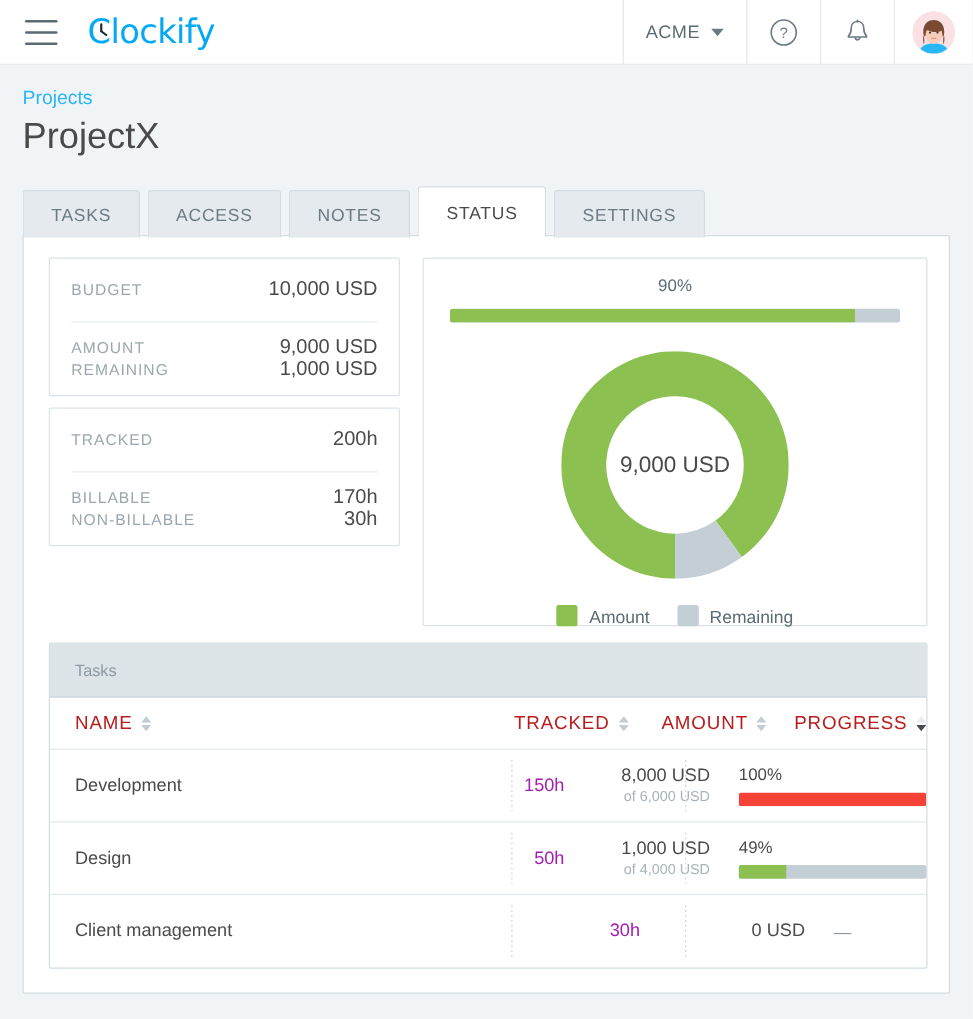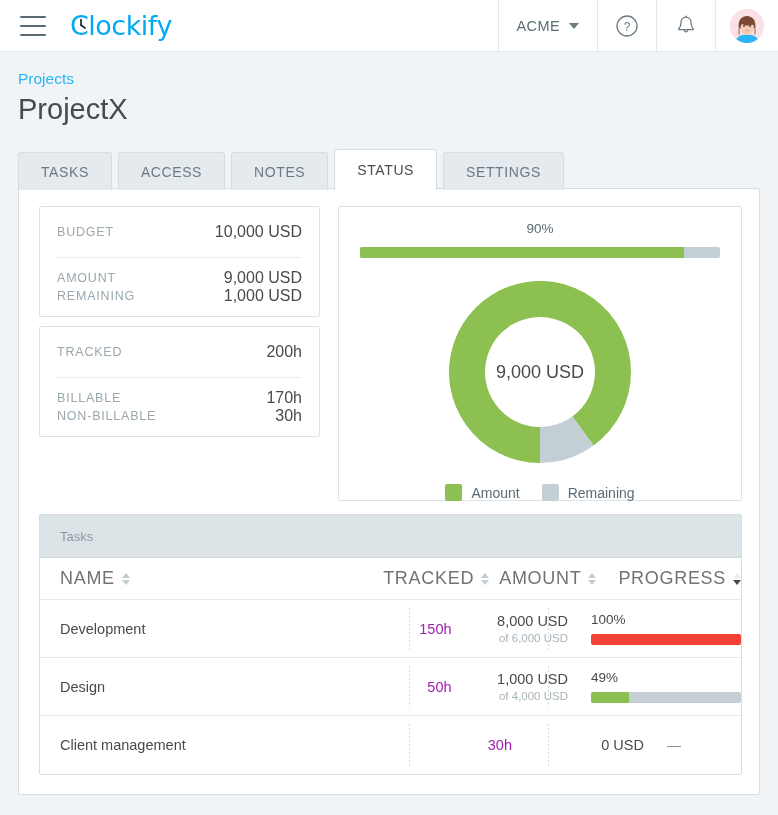--- a/index.html
+++ b/index.html
@@ -90,21 +90,21 @@
   .swatch { width: 17px; height: 17px; border-radius: 2px; }
 
   
   .table-wrap { position: absolute; left: 20px; top: 325px; width: 703px;
     border: 1px solid #d4dde2; border-radius: 2px; background: #fff; }
   .table-head-bar { height: 43px; background: #dde4e8; border-bottom: 1px solid #ccd7dd;
     display: flex; align-items: center; padding-left: 20px; }
   .table-head-bar span { font-size: 13px; color: #8b9aa2; }
 
   .cols { display: flex; align-items: center; height: 42px; border-bottom: 1px solid #e3e9ec; }
-  .col { display: flex; align-items: center; gap: 7px; font-size: 18px; color: #737373;
+  .col { display: flex; align-items: center; gap: 7px; font-size: 15px; color: #b91c1c;
     letter-spacing: 0.7px; cursor: pointer; }
   .c-name  { width: 345px; padding-left: 20px; }
   .c-track { width: 143px; justify-content: flex-end; }
   .c-amt   { width: 117px; justify-content: flex-end; }
   .c-prog  { flex: 1; padding-left: 22px; align-items: center; }
 
   .sorter { display: flex; flex-direction: column; gap: 2px; }
   .sorter i { display: block; width: 0; height: 0; border-left: 4.5px solid transparent;
     border-right: 4.5px solid transparent; }
   .sorter i.up   { border-bottom: 5px solid #c2ccd2; }

